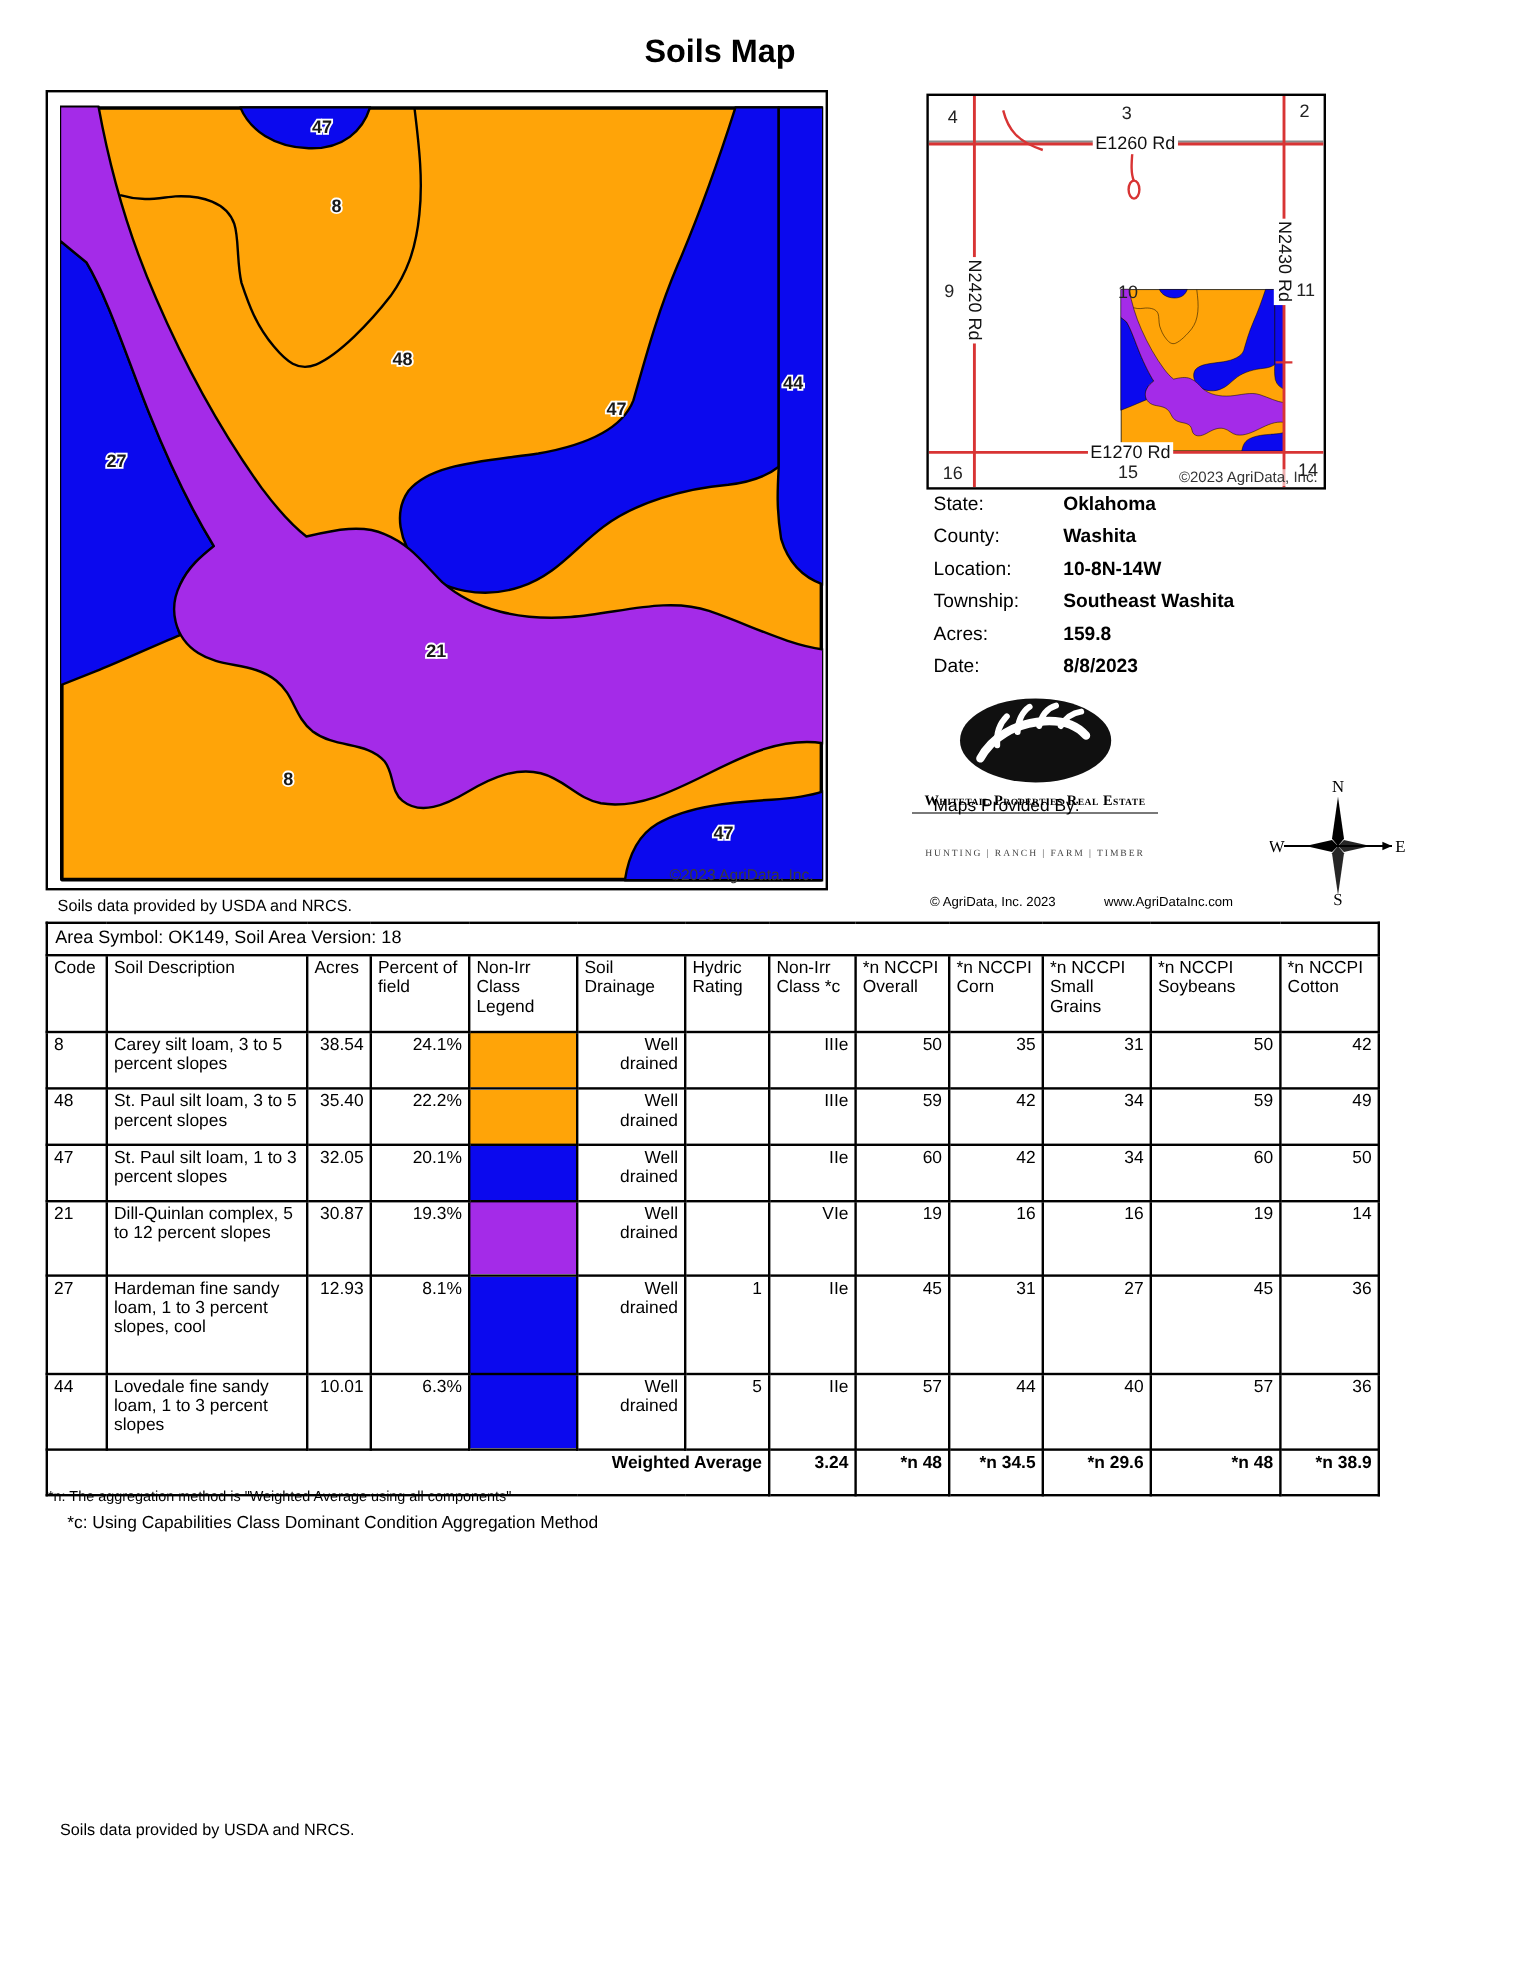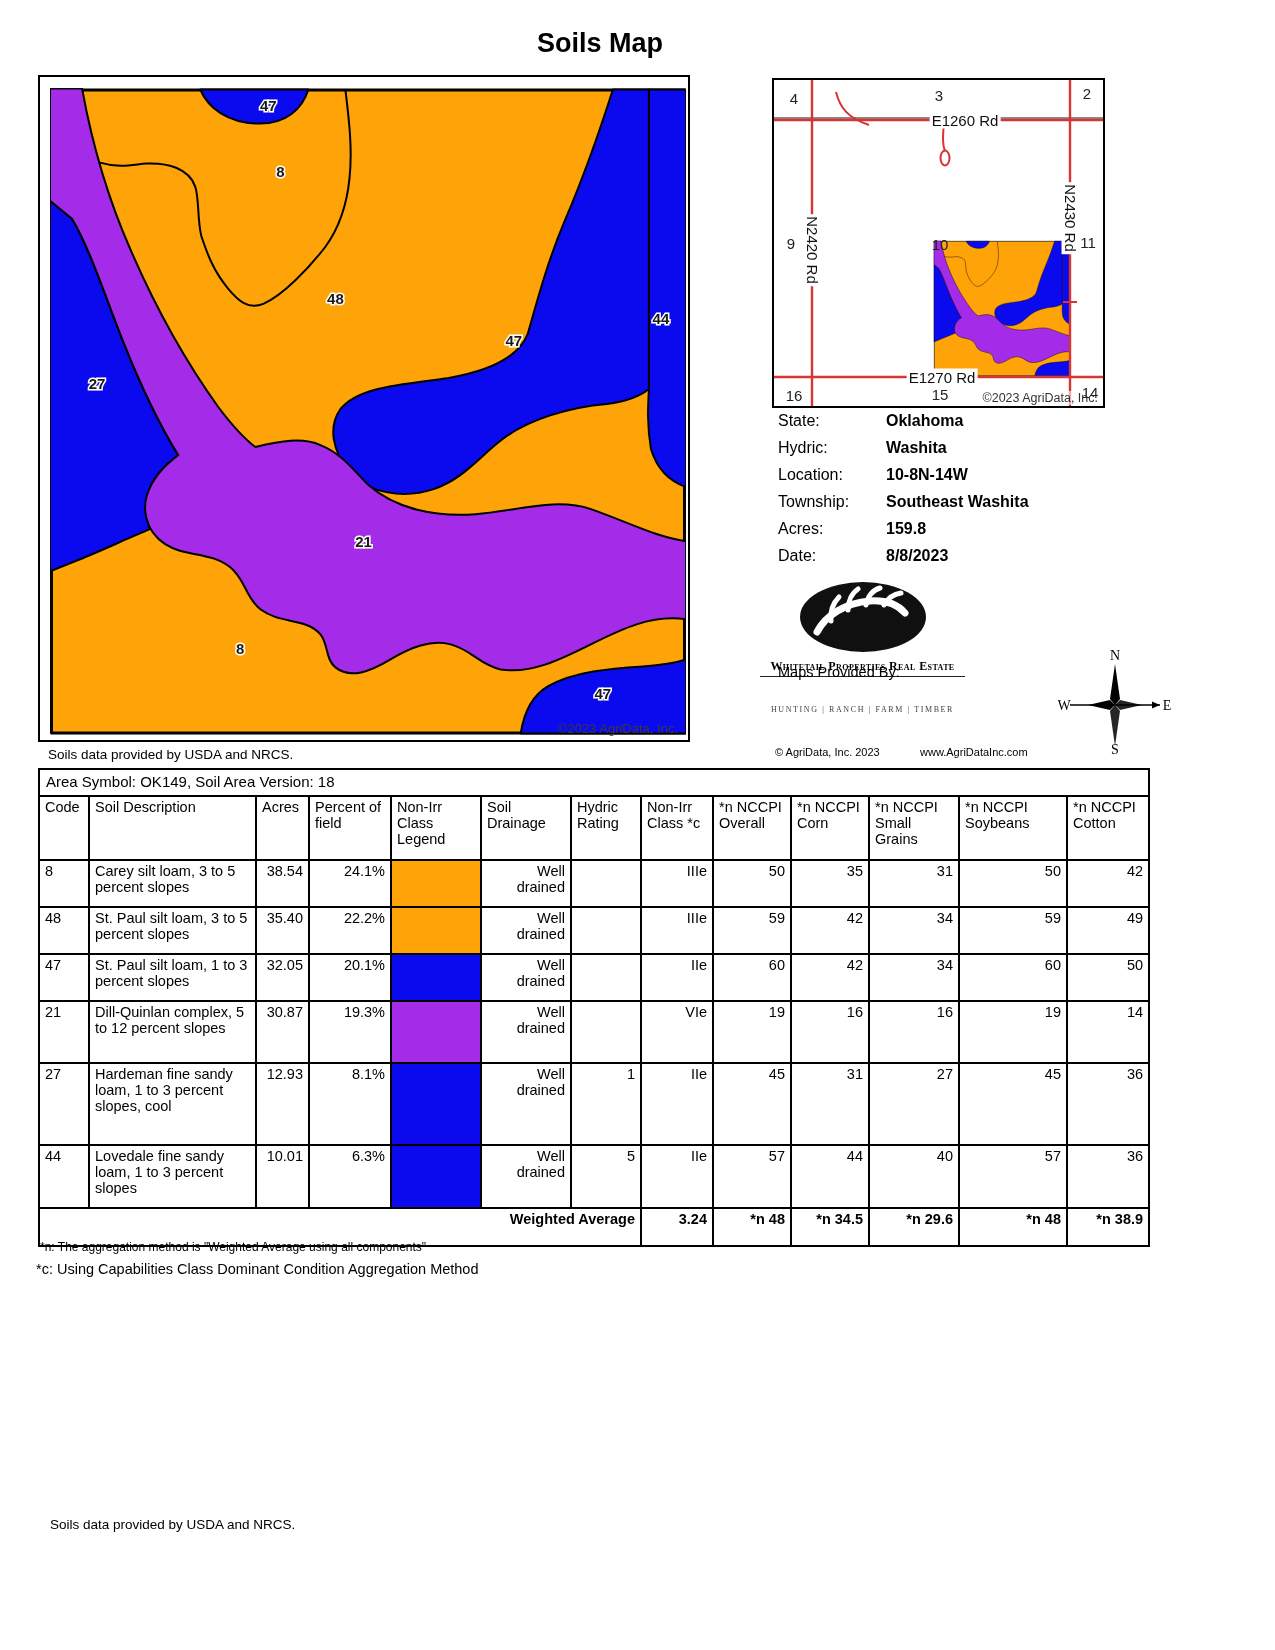--- a/index.html
+++ b/index.html
@@ -14,21 +14,21 @@
   #map-svg { position: absolute; left: 10px; top: 11px; }
   #map-copyright { right: 10px; bottom: 4px; font-size: 13px; color: #3a3a3a; }
   #map-note { left: 48px; top: 747px; font-size: 13.5px; }
 
   .maplabel { font: bold 15px "Liberation Sans", sans-serif; fill: #1a1a1a; stroke: #ffffff; stroke-width: 3px; paint-order: stroke; text-anchor: middle; }
 
   
   #locator { left: 772px; top: 78px; width: 333px; height: 330px; border: 2px solid #000; background: #fff; }
   .secnum { position: absolute; font-size: 15px; color: #222; transform: translate(-50%, -50%); }
   .roadlabel { position: absolute; font-size: 15px; color: #111; background: #fff; padding: 0 2px; white-space: nowrap; }
-  #road-label-top { left: 172px; top: 40px; transform: translate(-50%, -50%); margin-left: 19px; }
+  #road-label-top { left: 172px; top: 40px; transform: translate(-50%, -50%); }
   #road-label-bottom { left: 168px; top: 297px; transform: translate(-50%, -50%); }
   #road-label-left { left: 38px; top: 170px; transform: translate(-50%, -50%) rotate(90deg); }
   #road-label-right { left: 296px; top: 138px; transform: translate(-50%, -50%) rotate(90deg); }
   #locator-copyright { position: absolute; right: 5px; bottom: 1px; font-size: 12.5px; color: #333; background: rgba(255,255,255,.6); }
 
   
   #info { left: 778px; top: 412px; width: 330px; font-size: 16px; }
   .info-row { display: flex; margin-bottom: 9px; }
   .info-label { width: 108px; }
   .info-value { font-weight: bold; }
@@ -54,21 +54,21 @@
   
   #table-wrap { left: 38px; top: 768px; width: 1112px; }
   table { border-collapse: collapse; width: 1112px; table-layout: fixed; font-size: 14.5px; }
   th, td { border: 2px solid #000; vertical-align: top; padding: 2px 5px; text-align: left; font-weight: normal; overflow: hidden; }
   th.area { font-size: 15px; padding: 3px 6px; height: 27px; }
   tr.colhead th { height: 64px; }
   td.num { text-align: right; }
   td.legend { padding: 0; }
   tr.wa td { font-weight: bold; height: 38px; }
   #footnote1 { left: 40px; top: 1240px; font-size: 12px; }
-  #footnote2 { left: 36px; top: 1261px; font-size: 14.5px; }
+  #footnote2 { left: 56px; top: 1261px; font-size: 14.5px; }
   #bottom-note { left: 50px; top: 1517px; font-size: 13.5px; }
 </style>
 </head>
 <body>
 
 <div id="page">
 
   <div id="title" class="abs">Soils Map</div>
 
   <div id="map-figure" class="abs">
@@ -119,21 +119,21 @@
     <span class="roadlabel" id="road-label-right">N2430 Rd</span>
     <span id="locator-copyright">©2023 AgriData, Inc.</span>
   <span class="secnum" style="left: 20px; top: 18px;">4</span><span class="secnum" style="left: 165px; top: 15px;">3</span><span class="secnum" style="left: 313px; top: 13px;">2</span><span class="secnum" style="left: 17px; top: 163px;">9</span><span class="secnum" style="left: 166px; top: 164px;">10</span><span class="secnum" style="left: 314px; top: 162px;">11</span><span class="secnum" style="left: 20px; top: 315px;">16</span><span class="secnum" style="left: 166px; top: 314px;">15</span><span class="secnum" style="left: 316px; top: 312px;">14</span></div>
 
   <div id="info" class="abs">
       <div class="info-row">
         <span class="info-label">State:</span>
         <span class="info-value">Oklahoma</span>
       </div>
       <div class="info-row">
-        <span class="info-label">Hydric:</span>
+        <span class="info-label">County:</span>
         <span class="info-value">Washita</span>
       </div>
       <div class="info-row">
         <span class="info-label">Location:</span>
         <span class="info-value">10-8N-14W</span>
       </div>
       <div class="info-row">
         <span class="info-label">Township:</span>
         <span class="info-value">Southeast Washita</span>
       </div>

